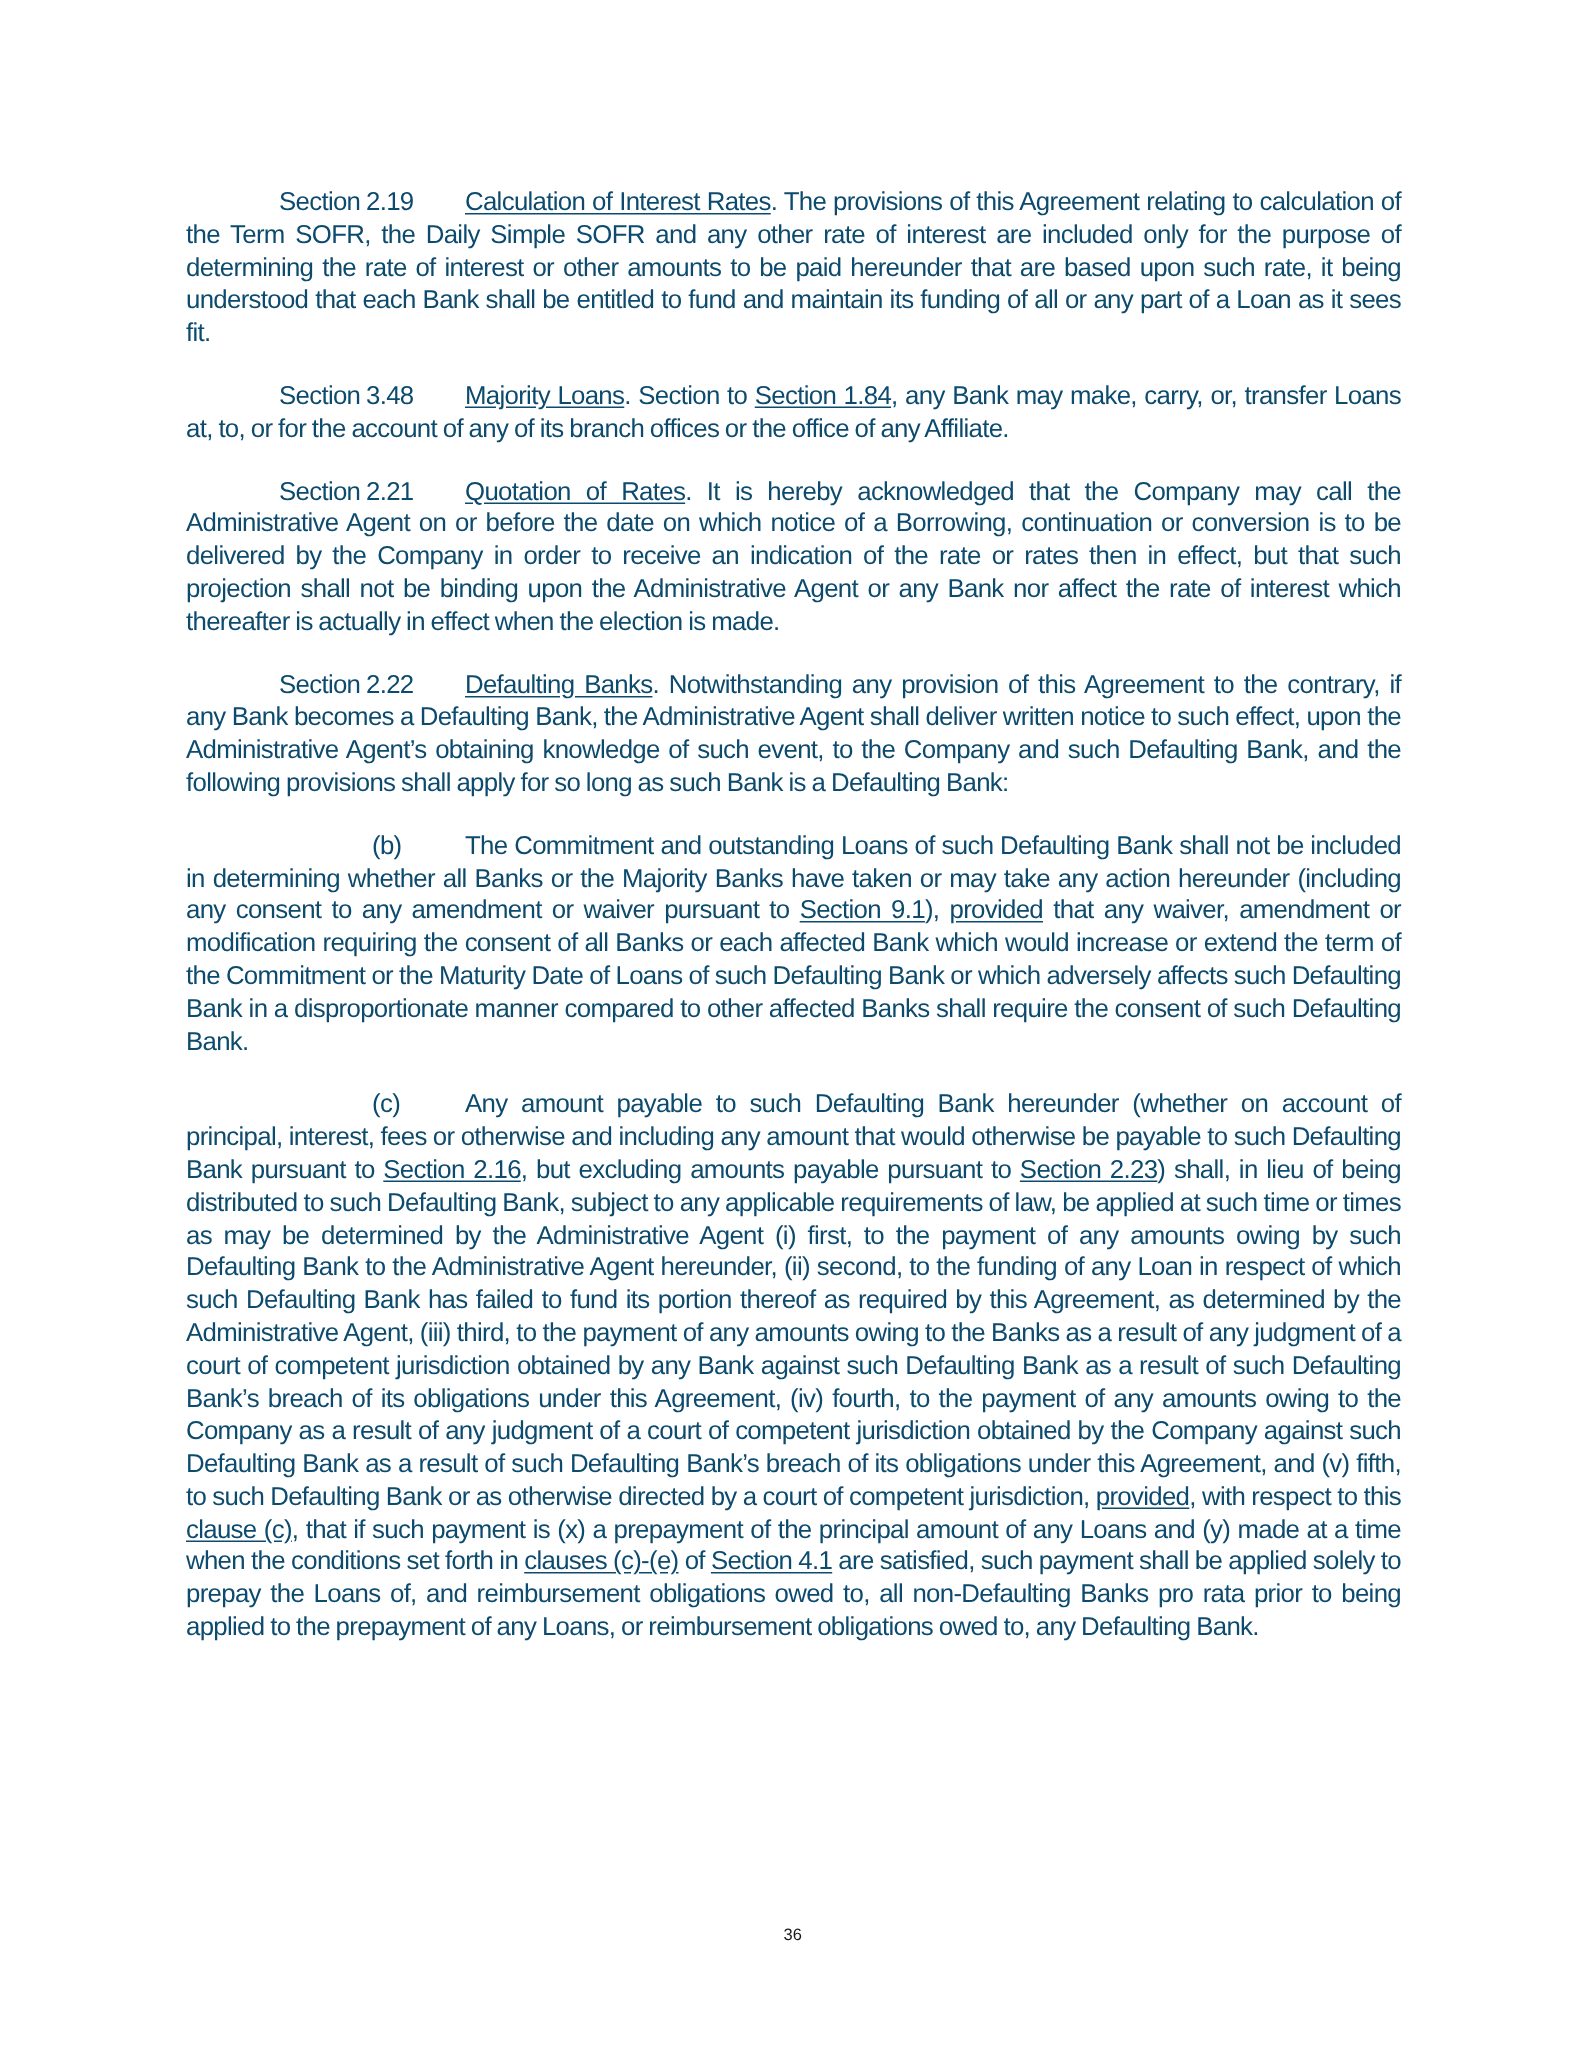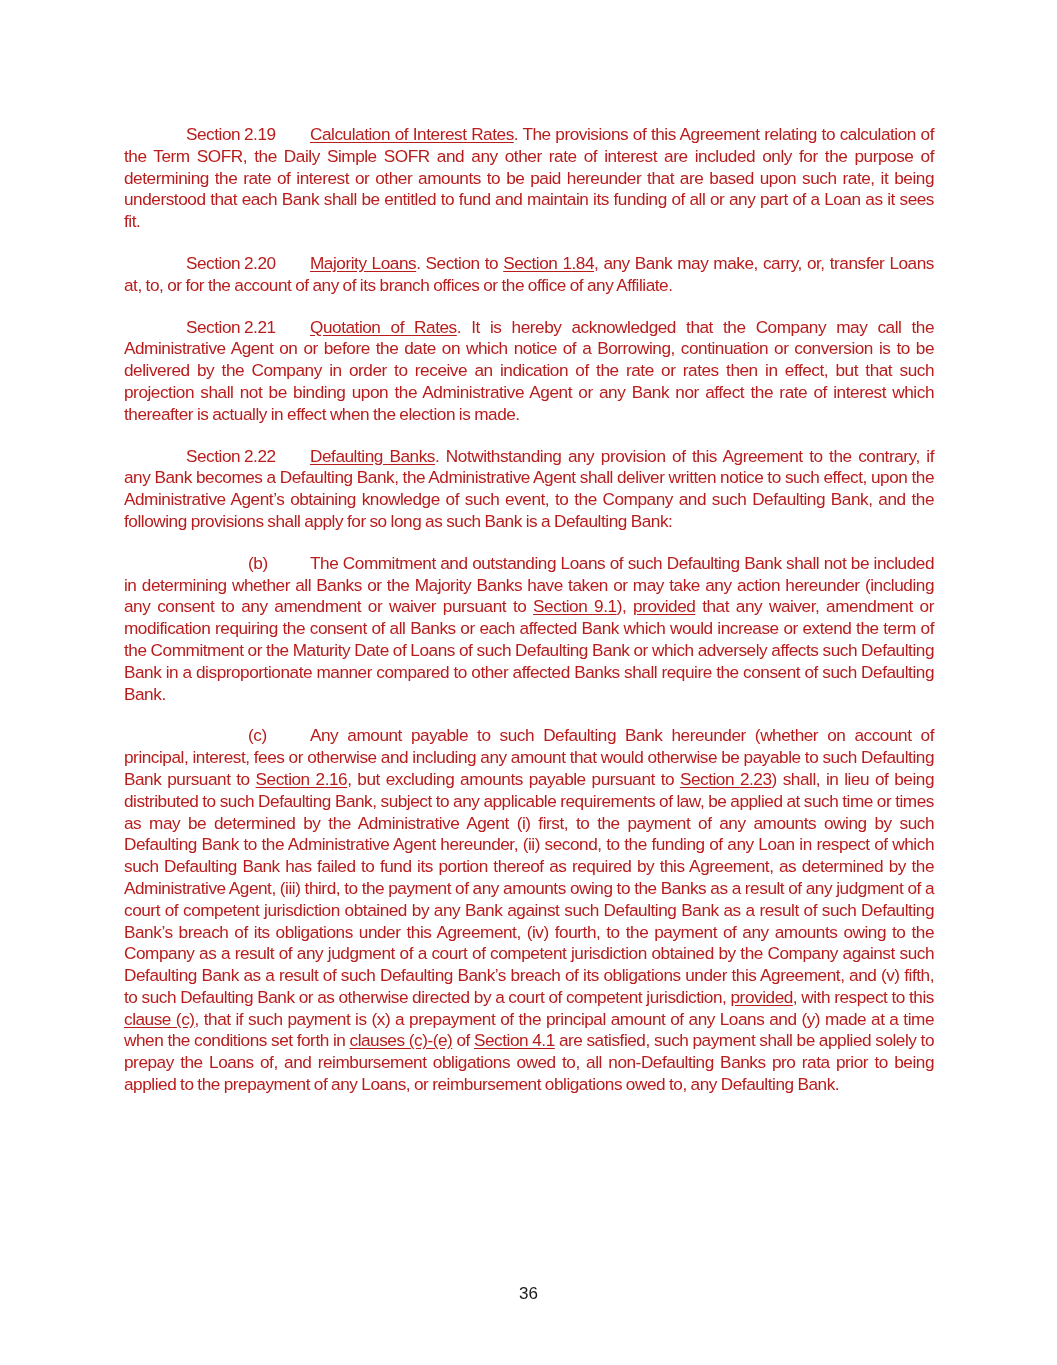--- a/index.html
+++ b/index.html
@@ -1,41 +1,41 @@
 <!DOCTYPE html>
 <html><head>
   <meta charset="utf-8">
   <style>
     html, body { margin: 0; padding: 0; background: #ffffff; }
     body { width: 1057px; height: 1365px; position: relative; overflow: hidden; }
     .page {
       position: absolute; left: 124px; top: 124px; width: 810px;
       font-family: "Liberation Sans", sans-serif;
-      font-size: 17.2px; line-height: 21.8px; color: #b91c1c;
+      font-size: 17.2px; line-height: 21.8px; color: #0c4a6e;
       letter-spacing: -0.45px; word-spacing: -0.5px;
     }
     .para { text-align: justify; margin: 0 0 20px 0; }
     .sec-lead { display: inline-block; margin-left: 62px; width: 124px; }
     .sub-lead { display: inline-block; margin-left: 124px; width: 62px; }
     u { text-decoration: underline; text-underline-offset: 2px; }
     .pagenum {
       position: absolute; left: 0; width: 1057px; top: 1284px; text-align: center;
-      font-family: "Liberation Sans", sans-serif; font-size: 17px; color: #1a1a1a;
+      font-family: "Liberation Sans", sans-serif; font-size: 11px; color: #1a1a1a;
     }
     .p219 { margin-bottom: 20px; }
     .p220 { margin-bottom: 20px; }
   </style>
 </head>
 <body>
 
 <div class="page">
 
   <p class="para p219"><span class="sec-lead">Section 2.19</span><u>Calculation of Interest Rates</u><span>.  The provisions of this Agreement relating to calculation of the Term SOFR, the Daily Simple SOFR and any other rate of interest are included only for the purpose of determining the rate of interest or other amounts to be paid hereunder that are based upon such rate, it being understood that each Bank shall be entitled to fund and maintain its funding of all or any part of a Loan as it sees fit.</span></p>
 
-  <p class="para p220"><span class="sec-lead">Section 2.20</span><u>Majority Loans</u><span>.  Section to </span><u>Section 1.84</u><span>, any Bank may make, carry, or, transfer Loans at, to, or for the account of any of its branch offices or the office of any Affiliate.</span></p>
+  <p class="para p220"><span class="sec-lead">Section 3.48</span><u>Majority Loans</u><span>.  Section to </span><u>Section 1.84</u><span>, any Bank may make, carry, or, transfer Loans at, to, or for the account of any of its branch offices or the office of any Affiliate.</span></p>
 
   <p class="para"><span class="sec-lead">Section 2.21</span><u>Quotation of Rates</u><span>.  It is hereby acknowledged that the Company may call the Administrative Agent on or before the date on which notice of a Borrowing, continuation or conversion is to be delivered by the Company in order to receive an indication of the rate or rates then in effect, but that such projection shall not be binding upon the Administrative Agent or any Bank nor affect the rate of interest which thereafter is actually in effect when the election is made.</span></p>
 
   <p class="para"><span class="sec-lead">Section 2.22</span><u>Defaulting Banks</u><span>.  Notwithstanding any provision of this Agreement to the contrary, if any Bank becomes a Defaulting Bank, the Administrative Agent shall deliver written notice to such effect, upon the Administrative Agent’s obtaining knowledge of such event, to the Company and such Defaulting Bank, and the following provisions shall apply for so long as such Bank is a Defaulting Bank:</span></p>
 
 
   <p class="para"><span class="sub-lead">(b)</span><span>The Commitment and outstanding Loans of such Defaulting Bank shall not be included in determining whether all Banks or the Majority Banks have taken or may take any action hereunder (including any consent to any amendment or waiver pursuant to </span><u>Section 9.1</u><span>), </span><u>provided</u><span> that any waiver, amendment or modification requiring the consent of all Banks or each affected Bank which would increase or extend the term of the Commitment or the Maturity Date of Loans of such Defaulting Bank or which adversely affects such Defaulting Bank in a disproportionate manner compared to other affected Banks shall require the consent of such Defaulting Bank.</span></p>
 
   <p class="para"><span class="sub-lead">(c)</span><span>Any amount payable to such Defaulting Bank hereunder (whether on account of principal, interest, fees or otherwise and including any amount that would otherwise be payable to such Defaulting Bank pursuant to </span><u>Section 2.16</u><span>, but excluding amounts payable pursuant to </span><u>Section 2.23</u><span>) shall, in lieu of being distributed to such Defaulting Bank, subject to any applicable requirements of law, be applied at such time or times as may be determined by the Administrative Agent (i) first, to the payment of any amounts owing by such Defaulting Bank to the Administrative Agent hereunder, (ii) second, to the funding of any Loan in respect of which such Defaulting Bank has failed to fund its portion thereof as required by this Agreement, as determined by the Administrative Agent, (iii) third, to the payment of any amounts owing to the Banks as a result of any judgment of a court of competent jurisdiction obtained by any Bank against such Defaulting Bank as a result of such Defaulting Bank’s breach of its obligations under this Agreement, (iv) fourth, to the payment of any amounts owing to the Company as a result of any judgment of a court of competent jurisdiction obtained by the Company against such Defaulting Bank as a result of such Defaulting Bank’s breach of its obligations under this Agreement, and (v) fifth, to such Defaulting Bank or as otherwise directed by a court of competent jurisdiction, </span><u>provided</u><span>, with respect to this </span><u>clause (c)</u><span>, that if such payment is (x) a prepayment of the principal amount of any Loans and (y) made at a time when the conditions set forth in </span><u>clauses (c)-(e)</u><span> of </span><u>Section 4.1</u><span> are satisfied, such payment shall be applied solely to prepay the Loans of, and reimbursement obligations owed to, all non-Defaulting Banks pro rata prior to being applied to the prepayment of any Loans, or reimbursement obligations owed to, any Defaulting Bank.</span></p>
 

